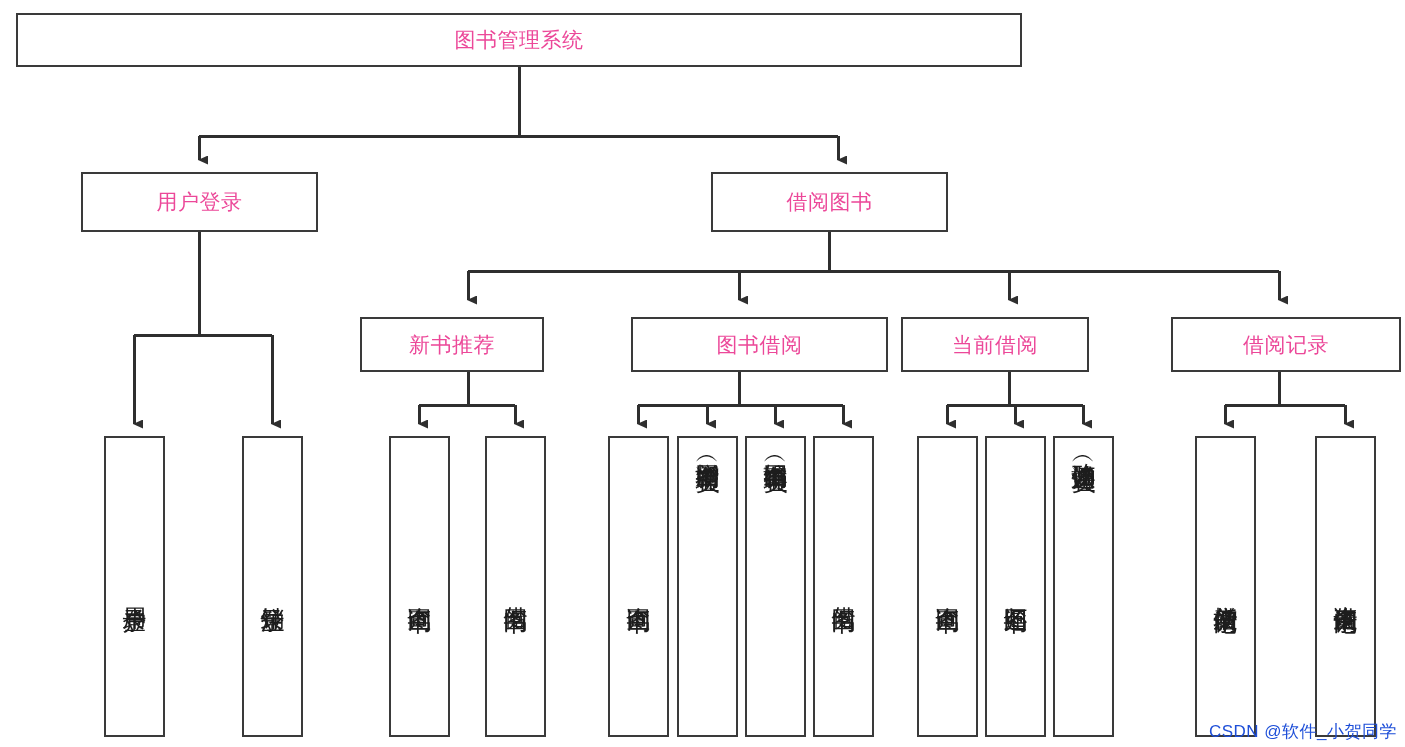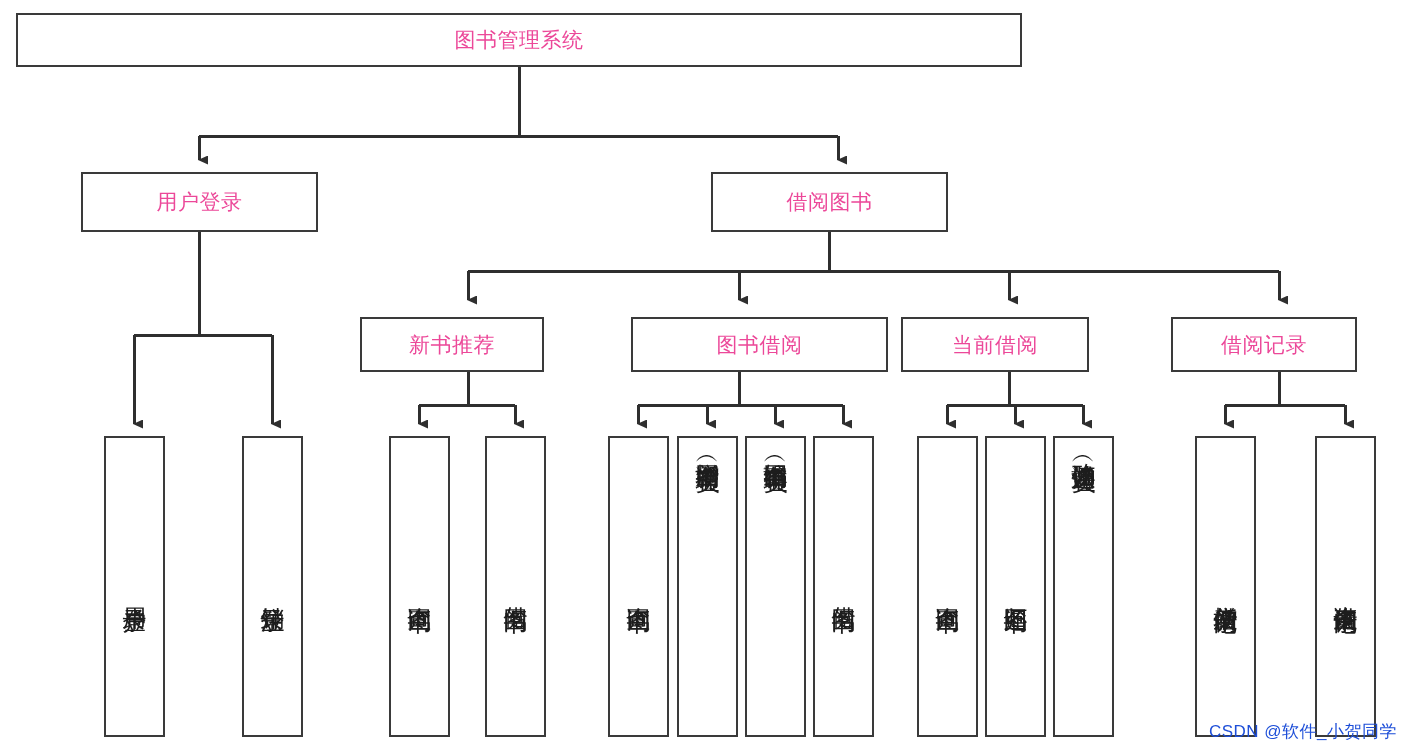--- a/index.html
+++ b/index.html
@@ -142,21 +142,21 @@
   </div>
 
   <div class="node-box" style="left:631px; top:317px; width:257px; height:55px;">
     <span class="node-label-h">图书借阅</span>
   </div>
 
   <div class="node-box" style="left:901px; top:317px; width:188px; height:55px;">
     <span class="node-label-h">当前借阅</span>
   </div>
 
-  <div class="node-box" style="left:1171px; top:317px; width:186px; height:55px;">
+  <div class="node-box" style="left:1171px; top:317px; width:230px; height:55px;">
     <span class="node-label-h">借阅记录</span>
   </div>
 
   <div class="node-box leaf centered" style="left:104px; top:436px; width:61px; height:301px;">
     <span class="node-label-v">用户登录</span>
   </div>
 
   <div class="node-box leaf centered" style="left:242px; top:436px; width:61px; height:301px;">
     <span class="node-label-v">注销登录</span>
   </div>

